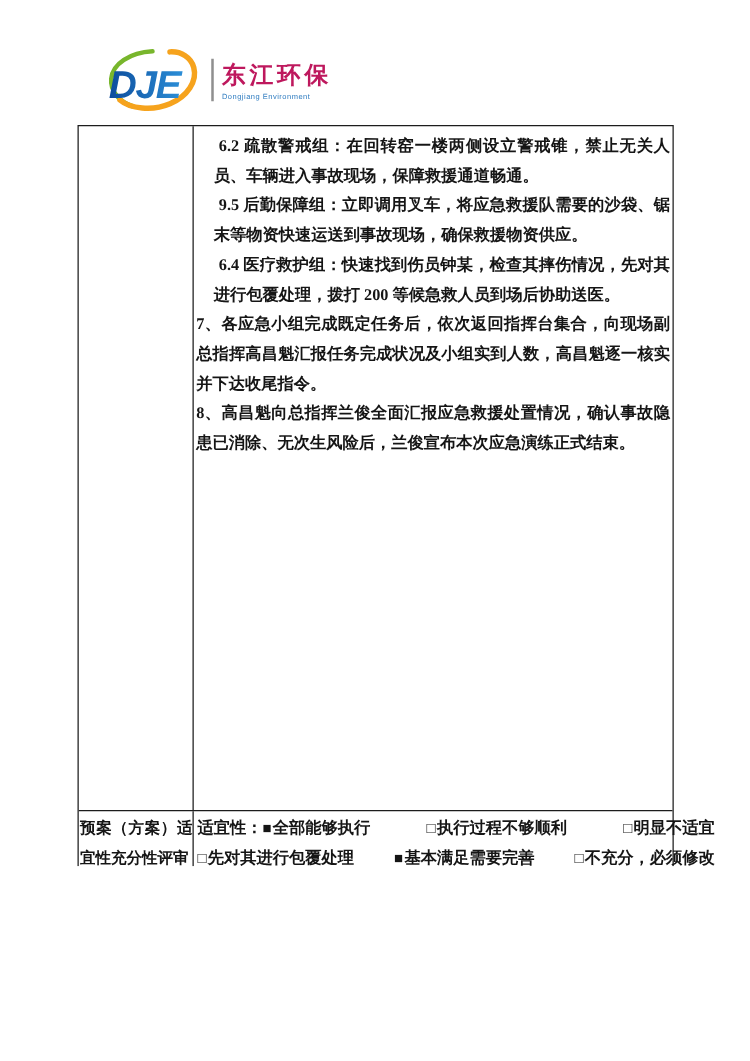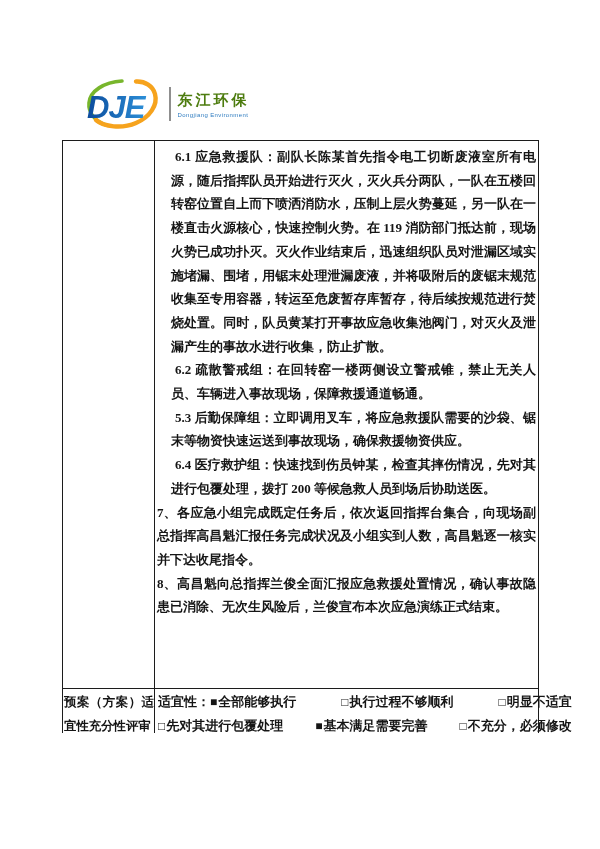--- a/index.html
+++ b/index.html
@@ -4,35 +4,34 @@
 <style>
   * { margin:0; padding:0; box-sizing:border-box; }
   html,body { background:#ffffff; }
   .page {
     position:relative;
     width:600px; height:693px;
     background:#ffffff;
     font-family:"Liberation Serif", serif;
     color:#151515;
     overflow:hidden;
-    margin-top:40px;
   }
   
   .logo-block {
     position:absolute; left:84px; top:36px;
     display:flex; align-items:center; height:56px;
   }
   .logo-mark { width:82px; height:54px; }
   .logo-divider {
     width:1.5px; height:34px; background:#8f8f8f;
     margin:0 7px 0 3px;
   }
   .logo-text { display:flex; flex-direction:column; justify-content:center; }
   .logo-cn {
-    font-size:15px; font-weight:bold; color:#4d7c0f;
+    font-size:19px; font-weight:bold; color:#be185d;
     letter-spacing:3px; font-family:Liberation Sans, sans-serif;
     white-space:nowrap;
   }
   .logo-en {
     font-size:6px; color:#2f7cc0; letter-spacing:0.4px; margin-top:2px;
     font-family:"Liberation Sans", sans-serif; white-space:nowrap;
   }
   
   .doc-table {
     position:absolute; left:62px; top:100px; width:477px;
@@ -109,23 +108,22 @@
       <div class="logo-cn">东江环保</div>
       <div class="logo-en">Dongjiang Environment</div>
     </div>
   </div>
 
   <div class="doc-table">
 
     <div class="row main-row">
       <div class="cell label-cell"></div>
       <div class="cell content-cell">
-        <p class="para indent">6.1 应急救援队：副队长陈某首先指令电工切断废液室所有电源，随后指挥队员开始进行灭火，灭火兵分两队，一队在五楼回转窑位置自上而下喷洒消防水，压制上层火势蔓延，另一队在一楼直击火源核心，快速控制火势。在 119 消防部门抵达前，现场火势已成功扑灭。灭火作业结束后，迅速组织队员对泄漏区域实施堵漏、围堵，用锯末处理泄漏废液，并将吸附后的废锯末规范收集至专用容器，转运至危废暂存库暂存，待后续按规范进行焚烧处置。同时，队员黄某打开事故应急收集池阀门，对灭火及泄漏产生的事故水进行收集，防止扩散。</p>
         <p class="para indent">6.2 疏散警戒组：在回转窑一楼两侧设立警戒锥，禁止无关人员、车辆进入事故现场，保障救援通道畅通。</p>
-        <p class="para indent">5.3 后勤保障组：立即调用叉车，将应急救援队需要的沙袋、锯末等物资快速运送到事故现场，确保救援物资供应。</p>
+        <p class="para indent">9.5 后勤保障组：立即调用叉车，将应急救援队需要的沙袋、锯末等物资快速运送到事故现场，确保救援物资供应。</p>
         <p class="para indent">6.4 医疗救护组：快速找到伤员钟某，检查其摔伤情况，先对其进行包覆处理，拨打 200 等候急救人员到场后协助送医。</p>
         <p class="para">7、各应急小组完成既定任务后，依次返回指挥台集合，向现场副总指挥高昌魁汇报任务完成状况及小组实到人数，高昌魁逐一核实并下达收尾指令。</p>
         <p class="para">8、高昌魁向总指挥兰俊全面汇报应急救援处置情况，确认事故隐患已消除、无次生风险后，兰俊宣布本次应急演练正式结束。</p>
       </div>
     </div>
 
     <div class="row review-row">
       <div class="cell review-label">预案（方案）适宜性充分性评审</div>
       <div class="cell review-cell">
         <div class="review-line">

